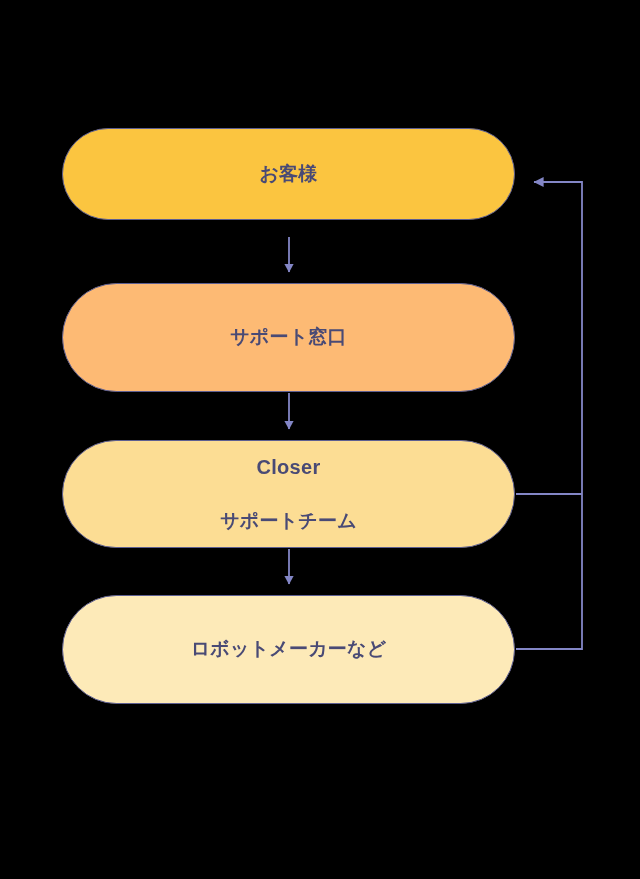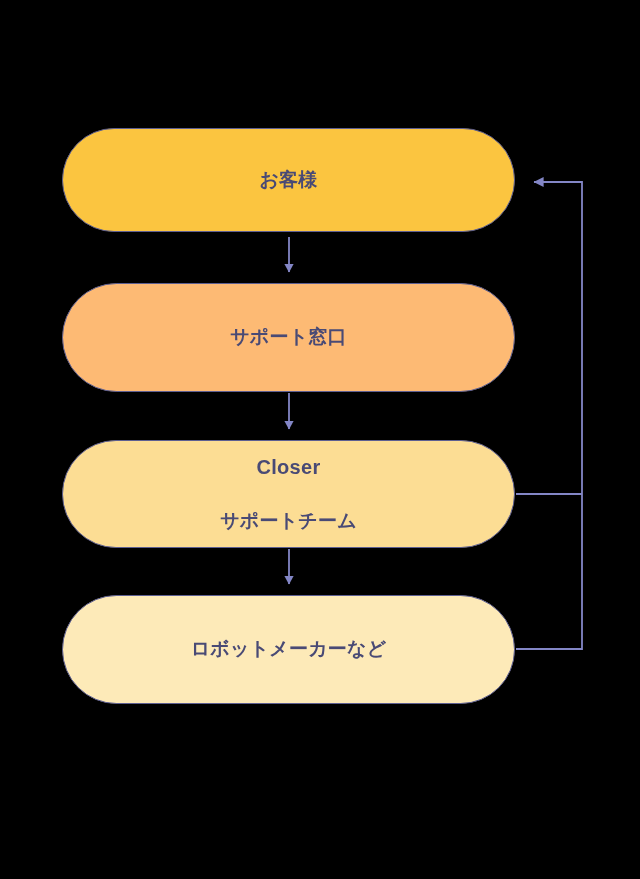--- a/index.html
+++ b/index.html
@@ -94,21 +94,21 @@
 
     <g>
       <path d="M 516 649 L 582 649 L 582 182 L 534 182" fill="none" stroke="#8386c6" stroke-width="1.8" marker-end="url(#arrow-left)"></path>
     </g>
 
     <g>
       <path d="M 516 494 L 582 494" fill="none" stroke="#8386c6" stroke-width="1.8"></path>
     </g>
   </svg>
 
-  <div class="flow-node" id="node-customer" style="left:62px; top:128px; width:453px; height:104px; background:#fbc540;">
+  <div class="flow-node" id="node-customer" style="left:62px; top:128px; width:453px; height:92px; background:#fbc540;">
     <span class="node-label">お客様</span>
   </div>
 
   <div class="flow-node" id="node-support-desk" style="left:62px; top:283px; width:453px; height:109px; background:#fdba74;">
     <span class="node-label">サポート窓口</span>
   </div>
 
   <div class="flow-node" id="node-robot-makers" style="left:62px; top:595px; width:453px; height:109px; background:#fdeab8;">
     <span class="node-label">ロボットメーカーなど</span>
   </div>

